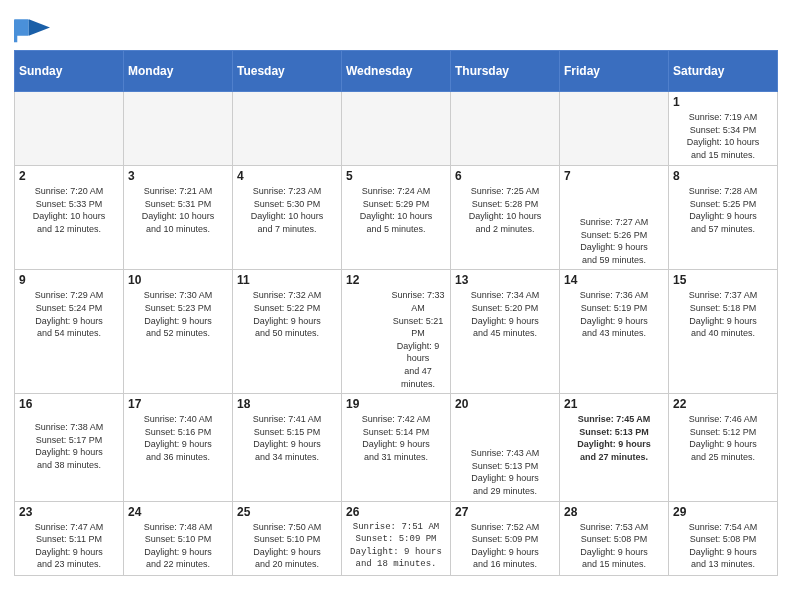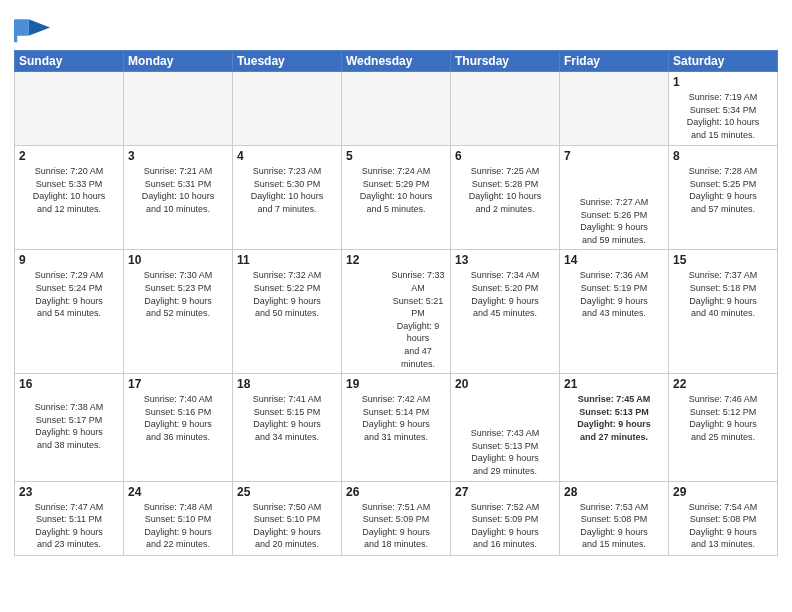--- a/index.html
+++ b/index.html
@@ -56,21 +56,21 @@
     .calendar {
       width: 100%;
       border-collapse: collapse;
       border: 1px solid #bbb;
     }
     .calendar th {
       background: #3a6ebf;
       color: #fff;
       font-size: 12px;
       font-weight: bold;
-      padding: 3px 4px;
+      padding: 13px 4px;
       text-align: left;
       border: 1px solid #5080cc;
     }
     .calendar td {
       vertical-align: top;
       border: 1px solid #ccc;
       padding: 3px 4px;
       font-size: 9.5px;
       color: #333;
       width: calc(100% / 7);
@@ -319,21 +319,21 @@
           </td>
           <td>
             <span class="day-number">25</span>
             <div class="day-info" style="white-space: pre-line;">Sunrise: 7:50 AM
 Sunset: 5:10 PM
 Daylight: 9 hours
 and 20 minutes.</div>
           </td>
           <td>
             <span class="day-number">26</span>
-            <div class="day-info" style="white-space: pre-line;">Sunrise: 7:51 AM
+            <div class="day-info" style="white-space: pre-line; font-family: Liberation Mono, monospace;">Sunrise: 7:51 AM
 Sunset: 5:09 PM
 Daylight: 9 hours
 and 18 minutes.</div>
           </td>
           <td>
             <span class="day-number">27</span>
             <div class="day-info" style="white-space: pre-line;">Sunrise: 7:52 AM
 Sunset: 5:09 PM
 Daylight: 9 hours
 and 16 minutes.</div>

